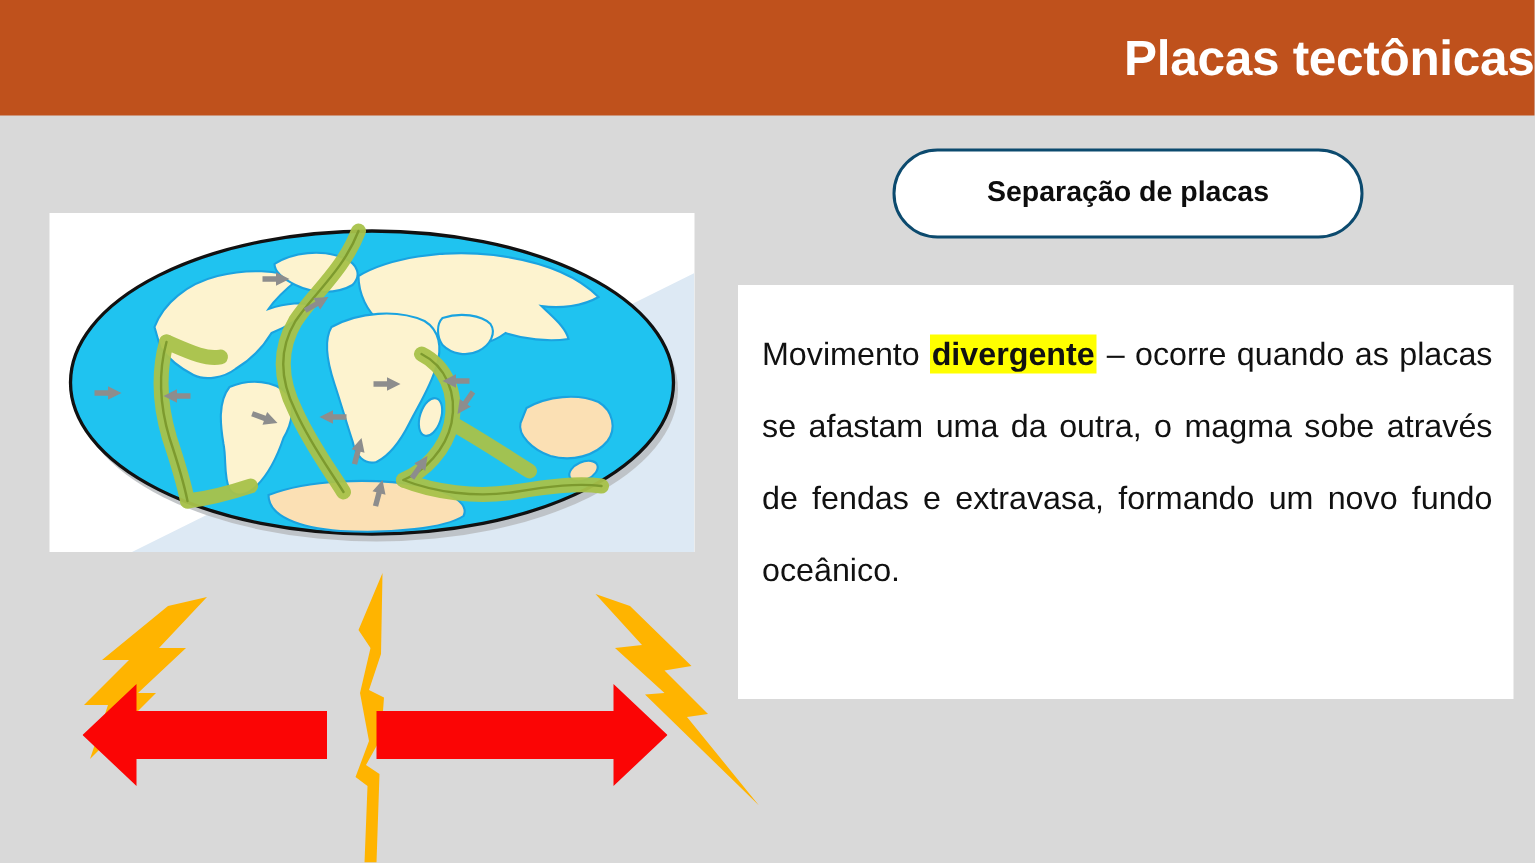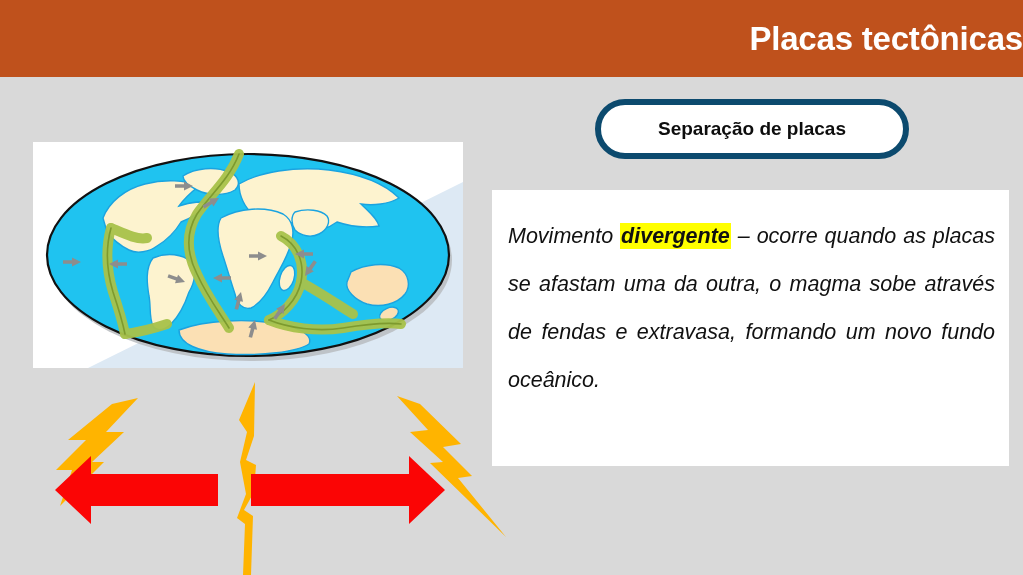--- a/index.html
+++ b/index.html
@@ -76,21 +76,21 @@
   #arrows-layer svg { display: block; }
 
   
   #pill-separacao {
     position: absolute;
     left: 595px;
     top: 99px;
     width: 314px;
     height: 60px;
     background: #ffffff;
-    border: 6px solid #0c4a6e;
+    border: 2px solid #0c4a6e;
     border-radius: 32px;
     box-sizing: border-box;
     display: flex;
     align-items: center;
     justify-content: center;
   }
   #pill-separacao-label {
     font-family: "Liberation Sans", sans-serif;
     font-weight: bold;
     font-size: 19px;
@@ -110,21 +110,20 @@
     padding: 22px 14px 14px 16px;
   }
   #description-text {
     font-family: "Liberation Sans", sans-serif;
     font-size: 21.5px;
     line-height: 48px;
     color: #111111;
     text-align: justify;
     text-justify: inter-word;
     margin: 0;
-    font-style: italic;
   }
   #description-text .hl {
     background: #ffff00;
     font-weight: bold;
     padding: 1px 1px;
   }
 </style>
 </head>
 <body>
 

